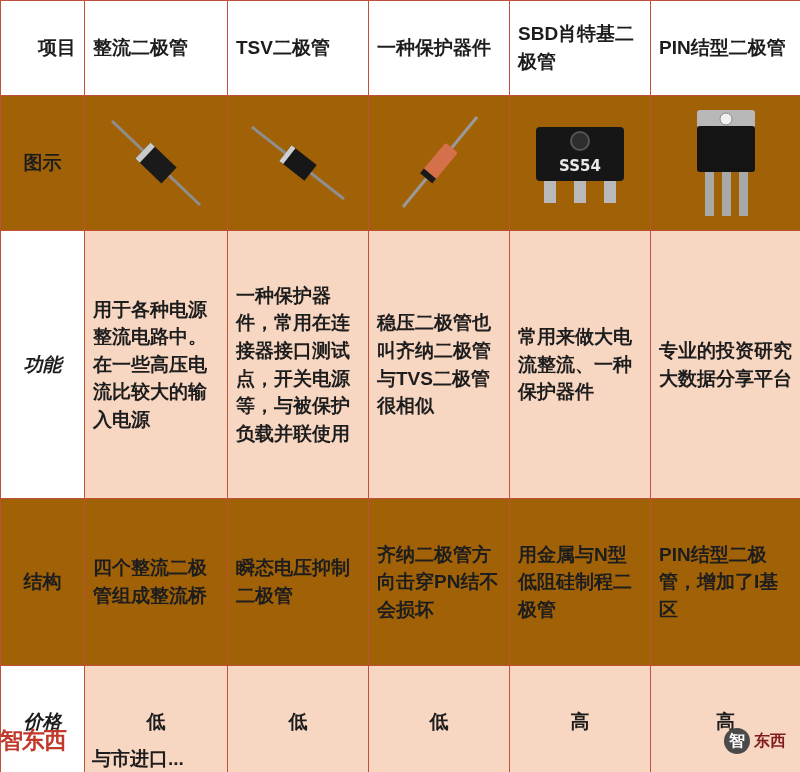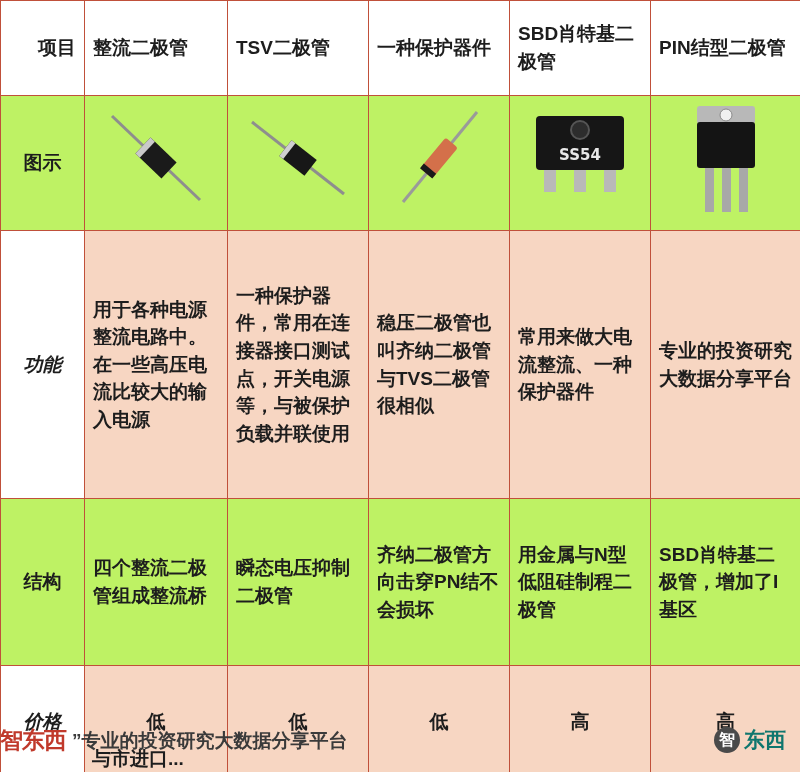--- a/index.html
+++ b/index.html
@@ -58,36 +58,36 @@
 
   td.rowlabel {
     text-align: center;
     font-size: 21px;
     font-weight: bold;
     background: #ffffff;
     color: #000;
   }
   tr.band-peach td { background: #f7d6c2; }
   tr.band-peach td.rowlabel { background: #ffffff; font-style: italic; }
-  tr.band-white td { background: #bef264; }
+  tr.band-white td { background: #a16207; }
 
   tr.row-image td { height: 134px; padding: 0; text-align: center; }
   tr.row-func td { height: 255px; vertical-align: middle; }
   tr.row-struct td { height: 154px; vertical-align: middle; }
   tr.row-price td { height: 100px; vertical-align: middle; text-align: center; }
   tr.row-price td.rowlabel { text-align: center; }
 
   td.cell-text { text-align: left; }
 
   
   .fig {
     width: 100%;
     height: 130px;
     display: flex;
-    align-items: flex-start;
+    align-items: center;
     justify-content: center;
   }
   
   .wm-left {
     position: absolute;
     left: 0;
     bottom: 16px;
     display: flex;
     align-items: center;
     gap: 6px;
@@ -120,23 +120,23 @@
     border-radius: 50%;
     background: #4a4a4a;
     color: #fff;
     font-size: 16px;
     display: flex;
     align-items: center;
     justify-content: center;
     font-weight: bold;
   }
   .wm-right .wm-name {
-    font-size: 21px;
-    font-weight: bold;
-    color: #0f766e;
+    font-size: 16px;
+    font-weight: bold;
+    color: #7f1d1d;
   }
   .footer-cut {
     position: absolute;
     left: 92px;
     bottom: 0;
     font-size: 19px;
     color: #1d1d1d;
     font-weight: bold;
     pointer-events: none;
     white-space: nowrap;
@@ -236,39 +236,38 @@
         <td class="cell-text">常用来做大电流整流、一种保护器件</td>
         <td class="cell-text">专业的投资研究大数据分享平台</td>
       </tr>
 
       <tr class="band-white row-struct">
         <td class="rowlabel">结构</td>
         <td class="cell-text">四个整流二极管组成整流桥</td>
         <td class="cell-text">瞬态电压抑制二极管</td>
         <td class="cell-text">齐纳二极管方向击穿PN结不会损坏</td>
         <td class="cell-text">用金属与N型低阻硅制程二极管</td>
-        <td class="cell-text">SBD肖特基二极管，增加了I基区</td>
+        <td class="cell-text">PIN结型二极管，增加了I基区</td>
       </tr>
 
       <tr class="band-peach row-price">
         <td class="rowlabel">价格</td>
         <td>低</td>
         <td>低</td>
         <td>低</td>
         <td>高</td>
         <td>高</td>
       </tr>
 
     </tbody>
   </table>
 
   <div class="footer-cut">与市进口...</div>
 
   <div class="wm-left">
     <span class="wm-logo">智东西</span>
-    <span class="wm-text">”专业的投资研究大数据分享平台</span>
   </div>
 
   <div class="wm-right">
     <span class="wm-mark">智</span>
     <span class="wm-name">东西</span>
   </div>
 </div>
 
 </body></html>

